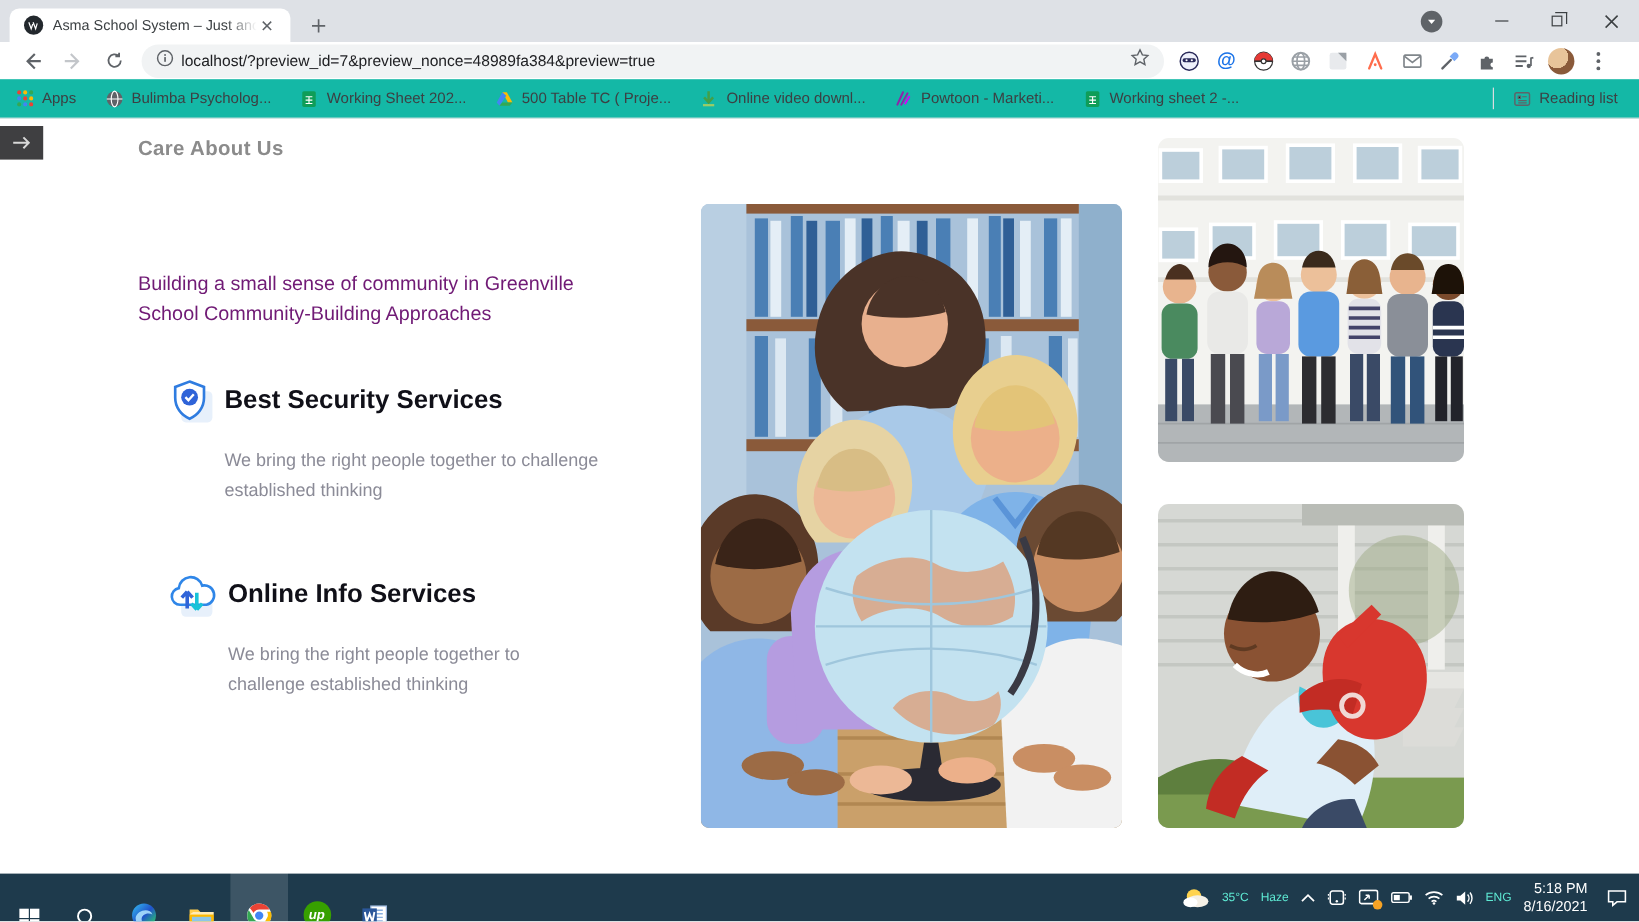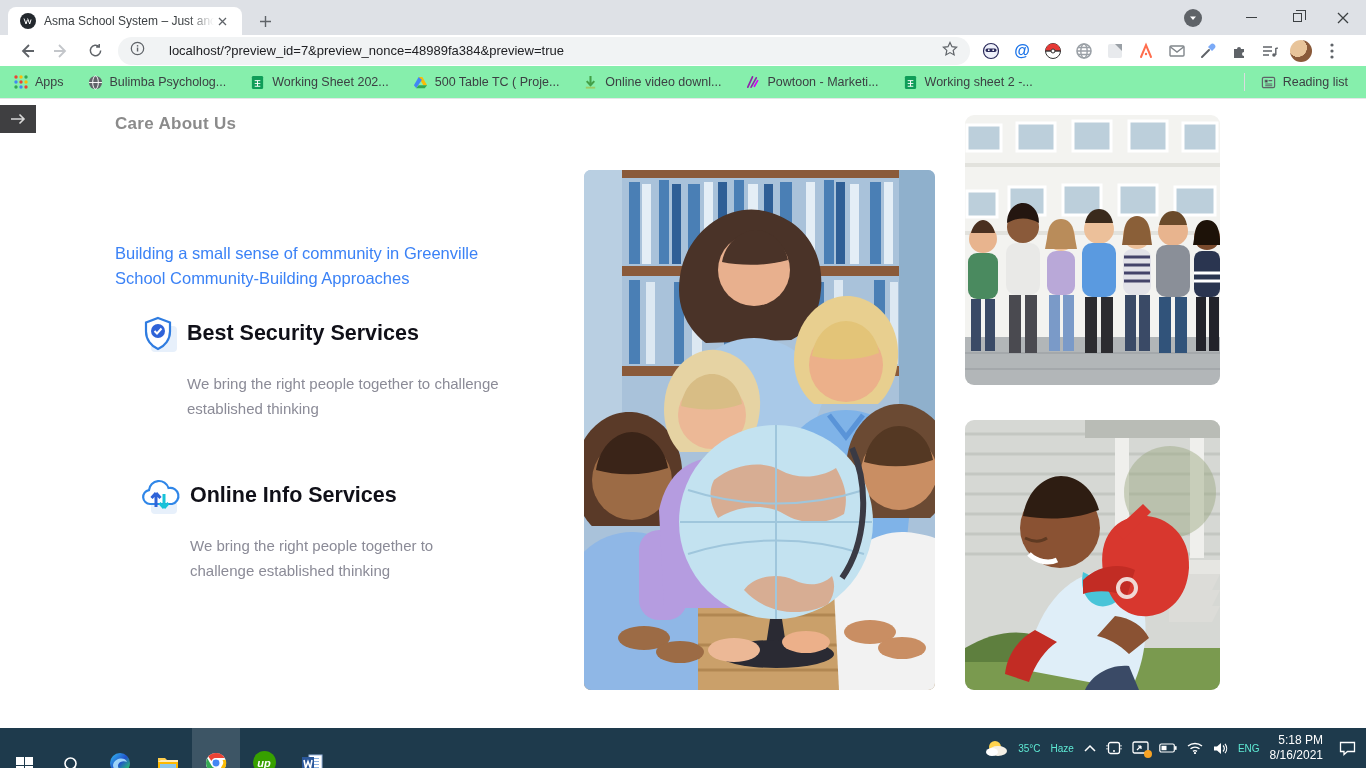--- a/index.html
+++ b/index.html
@@ -23,41 +23,41 @@
   .min-glyph { width:11px; height:1.5px; background:#3c4043; }
   .restore-glyph { width:9px; height:9px; border:1.2px solid #3c4043; position:relative; }
   .restore-glyph:before { content:""; position:absolute; left:2px; top:-4px; width:9px; height:9px; border:1.2px solid #3c4043; border-left:none; border-bottom:none; }
 
   
   .toolbar { position:absolute; top:35px; left:0; width:1366px; height:31px; background:#fff;
              display:flex; align-items:center; padding:0 10px; }
   .navbtn { width:28px; height:28px; display:flex; align-items:center; justify-content:center; flex:none; margin:0 3px; }
   .addressbar { height:28px; flex:none; width:852px; background:#f1f3f4; border-radius:14px; margin:0 8px 0 6px;
                 display:flex; align-items:center; padding:0 12px; }
-  .addr-url { font-size:13px; color:#202124; flex:1; white-space:nowrap; overflow:hidden; margin-left:24px; }
+  .addr-url { font-size:13px; color:#202124; flex:1; white-space:nowrap; overflow:hidden; margin-left:6px; }
   .ext-row { display:flex; align-items:center; gap:5px; }
   .ext { width:26px; height:26px; display:flex; align-items:center; justify-content:center; flex:none; }
   .at-glyph { color:#1a73e8; font-weight:bold; font-size:16px; }
   .avatar-chip { width:22px; height:22px; border-radius:50%; background:radial-gradient(circle at 35% 35%, #e8c49a 0 45%, #8a5a3a 46% 100%); }
 
   
-  .bookmarks { position:absolute; top:66px; left:0; width:1366px; height:33px; background:#86efac;
+  .bookmarks { position:absolute; top:66px; left:0; width:1366px; height:33px; background:#14b8a6;
                border-bottom:1px solid #e4e6e8; display:flex; align-items:center; padding:0 14px;text-align:center; }
   .bm { display:flex; align-items:center; gap:7px; margin-right:24px; }
   .bm-label { font-size:12.5px; color:#3c4043; white-space:nowrap; }
   .bm-right { margin-left:auto; display:flex; align-items:center; }
   .bm-divider { width:1px; height:18px; background:#dadce0; margin-right:16px; }
 
   
   .viewport { position:absolute; top:99px; left:0; width:1250px; height:629px; background:#fff; overflow:hidden; }
   .admin-arrow { position:absolute; left:0; top:6px; width:36px; height:28px; background:#3f3f41;
                  display:flex; align-items:center; justify-content:center; }
   .eyebrow { position:absolute; left:115px; top:15px; font-size:17px; font-weight:bold; color:#8b8b8b; letter-spacing:.3px; }
   .page-h1 { position:absolute; left:115px; top:56px; font-size:29px; font-weight:bold; color:#23232e; letter-spacing:-.2px; }
-  .intro { position:absolute; left:115px; top:142px; width:415px; font-size:16.5px; color:#3b82f6; line-height:25px; }
+  .intro { position:absolute; left:115px; top:126px; width:415px; font-size:16.5px; color:#701a75; line-height:25px; }
 
   .feat-icon { position:absolute; width:40px; height:40px; }
   .feat-icon .shade { position:absolute; left:10px; top:10px; width:26px; height:26px; background:#e7f0fb; border-radius:4px; }
   .feat-title { position:absolute; font-size:21.5px; font-weight:bold; color:#101018; }
   .feat-body { position:absolute; font-size:15px; color:#8b8b97; line-height:25px; }
 
   .cta { position:absolute; left:115px; top:530px; width:222px; height:53px; border-radius:27px; border:none;
          background:linear-gradient(180deg,#ecf5ff 0%,#9cc8f6 30%,#4089e9 72%,#2a74da 100%);
          display:flex; align-items:center; justify-content:center; gap:10px; cursor:pointer;
          box-shadow:0 14px 18px -8px rgba(70,110,160,.55), 0 4px 10px rgba(120,150,190,.35); }

